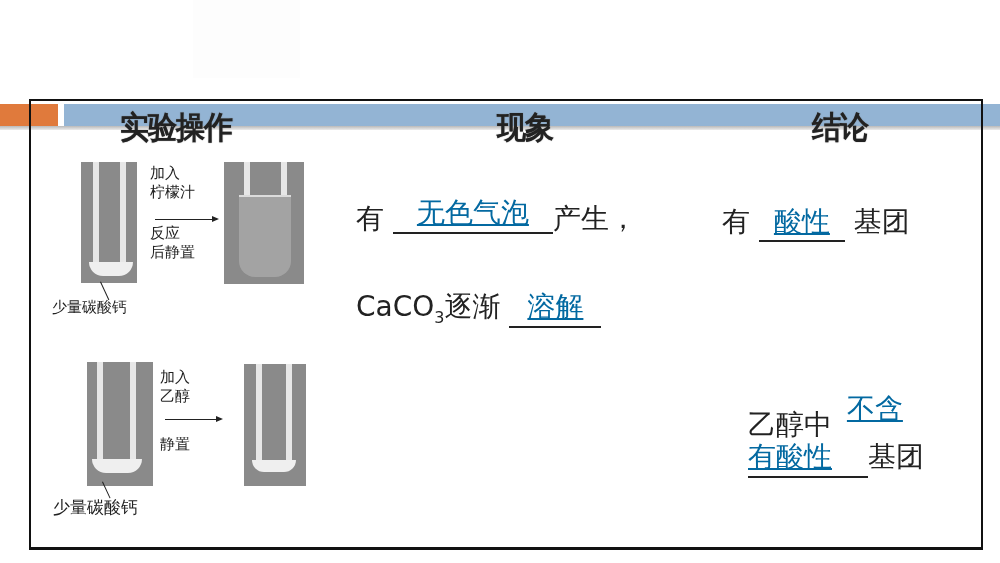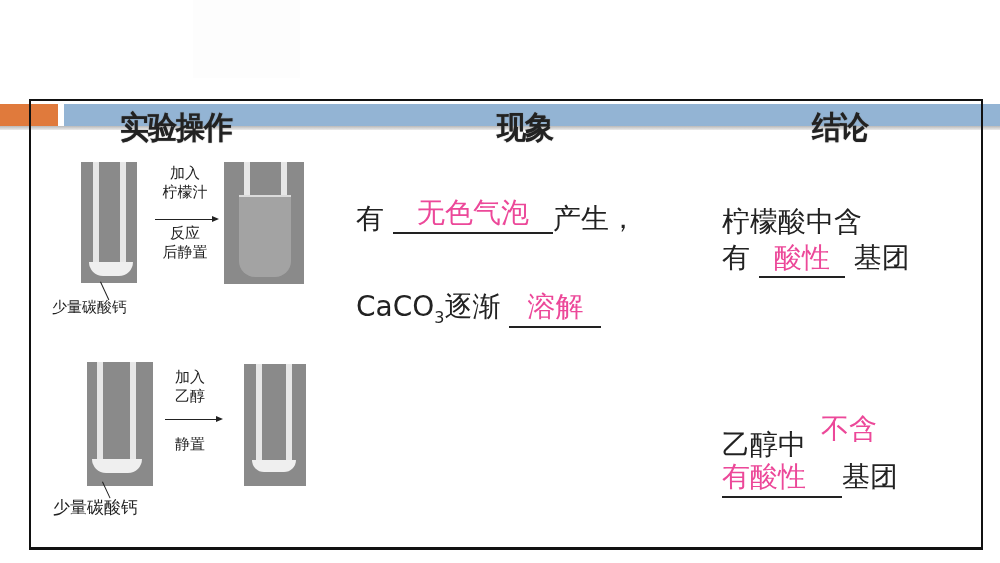--- a/index.html
+++ b/index.html
@@ -12,27 +12,27 @@
                 background:linear-gradient(#b9b9b9,#ececec); }
   .frame { position:absolute; left:29px; top:99px; width:950px; height:446px;
            border:2px solid #111; border-bottom-width:3px; }
   .hdr { position:absolute; top:108px; font-size:29px; font-weight:bold; color:#222;
          font-family:"DejaVu Sans", sans-serif; letter-spacing:-1px;
          text-shadow:0 0 1px #666; transform:scaleY(1.08); }
   .img-box { position:absolute; background:#8a8a8a; overflow:hidden; }
   .tube-wall { position:absolute; top:0; width:6px; background:#e7e7e7; }
   .tube-bottom { position:absolute; background:#efefef; border-radius:0 0 14px 14px; }
   .liquid { position:absolute; background:#9a9a9a; border-radius:0 0 16px 16px; }
-  .cap { font-family:"DejaVu Sans", sans-serif; font-size:15px; position:absolute; text-align:center; color:#222; line-height:19px; }
+  .cap { font-family:"DejaVu Sans", sans-serif; font-size:15px; position:absolute; text-align:left; color:#222; line-height:19px; }
   .arrow { position:absolute; height:1px; background:#222; }
   .arrow::after { content:""; position:absolute; right:-2px; top:-3px; border-left:7px solid #222;
                   border-top:3.5px solid transparent; border-bottom:3.5px solid transparent; }
   .leader { position:absolute; width:1px; background:#222; transform-origin:top left; }
   .body-txt { position:absolute; font-size:28px; line-height:38px; color:#222; font-family:"DejaVu Sans", sans-serif; white-space:nowrap; }
-  .red { color:#ec4899; }
+  .red { color:#0369a1;text-decoration:underline; }
   .blank { display:inline-block; border-bottom:2px solid #222; vertical-align:baseline; text-align:center; }
   sub { font-size:16px; }
 </style>
 </head>
 <body>
 
 <div class="faint-block"></div>
 <div class="bar-orange"></div>
 <div class="bar-blue"></div>
 <div class="bar-shadow"></div>
@@ -72,21 +72,20 @@
     <span>有</span>
     <span class="blank" style="width:160px;position:relative;top:-6px;"><span class="red">无色气泡</span></span><span>产生，</span>
   </div>
   <div>
     <span>CaCO</span><sub>3</sub><span>逐渐</span>
     <span class="blank" style="width:92px;margin-top:48px;"><span class="red">溶解</span></span>
   </div>
 </div>
 
 <div class="body-txt" style="left:722px;top:204px;line-height:36px;">
-  <div>柠檬酸中含</div>
   <div>
     <span>有</span>
     <span class="blank" style="width:86px;"><span class="red">酸性</span></span>
     <span>基团</span>
   </div>
 </div>
 
 <div>
   <div class="img-box" style="left:87px;top:362px;width:66px;height:124px;">
     <div class="tube-wall" style="left:10px;height:100px;"></div>
@@ -106,21 +105,21 @@
     <div class="tube-wall" style="left:42px;height:98px;"></div>
     <div class="tube-bottom" style="left:8px;top:96px;width:44px;height:12px;"></div>
   </div>
   <div class="leader" style="left:102px;top:482px;height:18px;transform:rotate(-25deg);"></div>
   <div class="cap" style="left:53px;top:498px;text-align:left;font-size:17px;">少量碳酸钙</div>
 </div>
 
 <div class="body-txt" style="left:356px;top:398px;">
 </div>
 
-<div class="body-txt" style="left:722px;top:396px;margin-top:20px;">
+<div class="body-txt" style="left:748px;top:396px;">
   <div>
     <span style="position:relative;top:10px;">乙醇中</span>
     <span class="red" style="position:relative;top:-6px;margin-left:6px;">不含</span>
   </div>
   <div style="position:relative;top:4px;">
     <span class="blank" style="width:120px;text-align:left;"><span class="red">有酸性</span></span><span>基团</span>
   </div>
 </div>
 
 </body></html>

